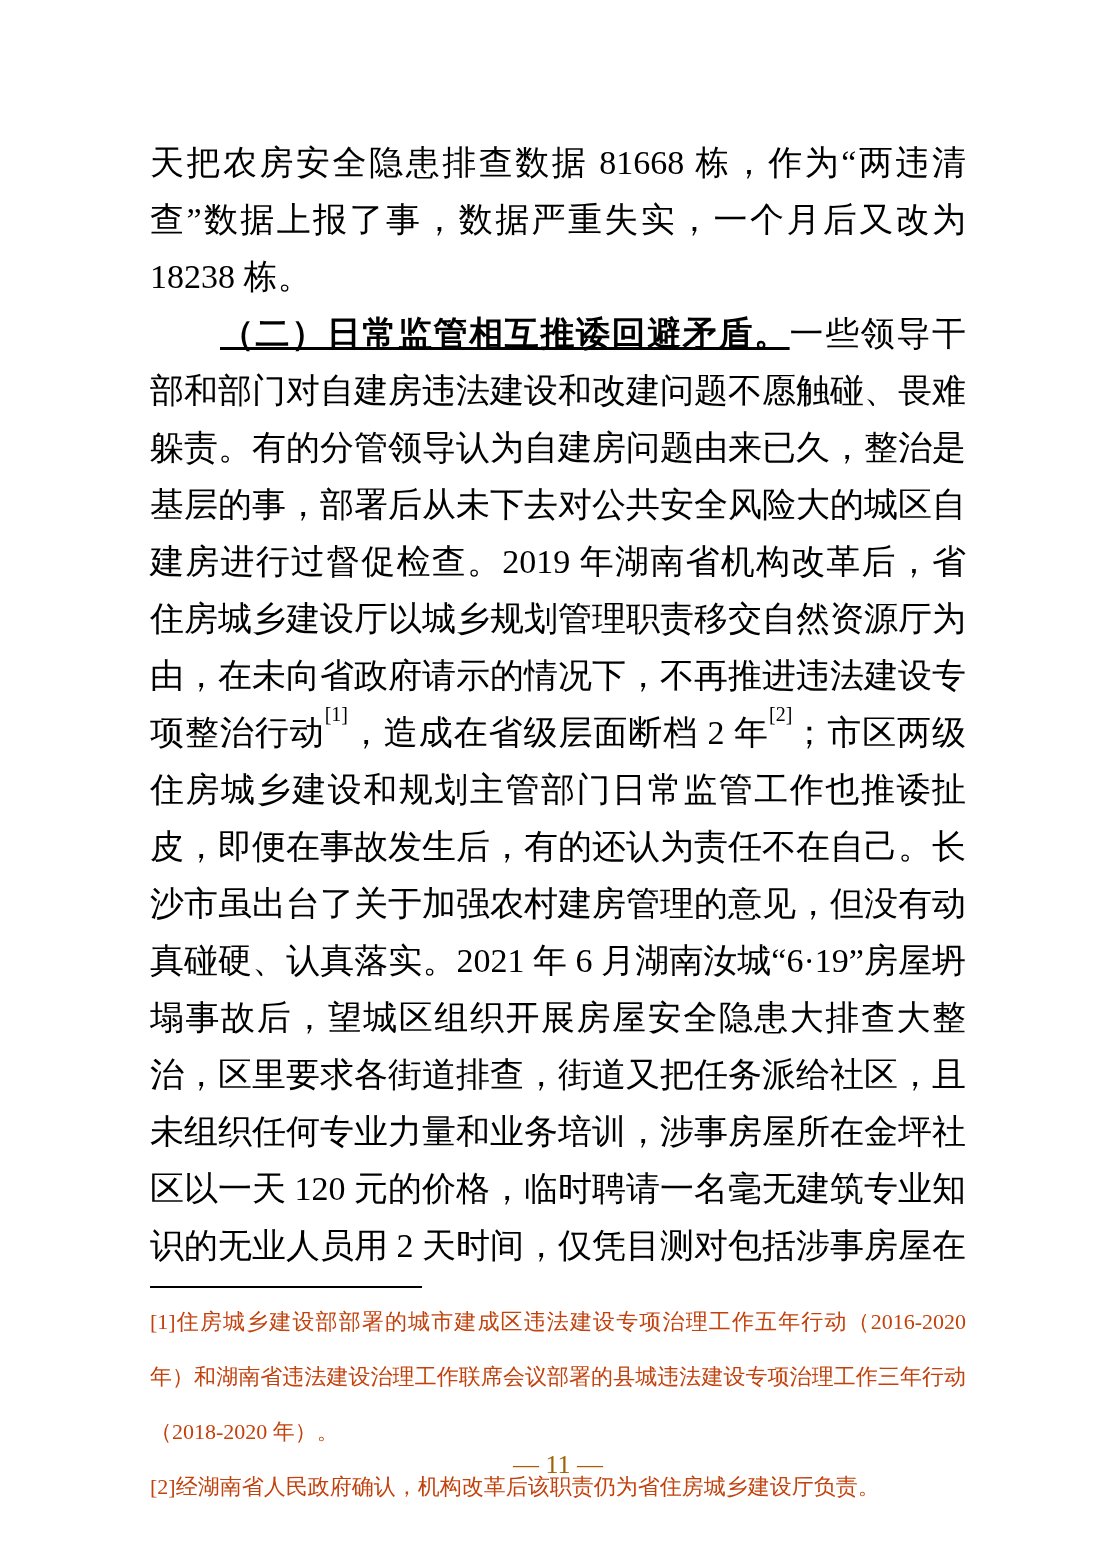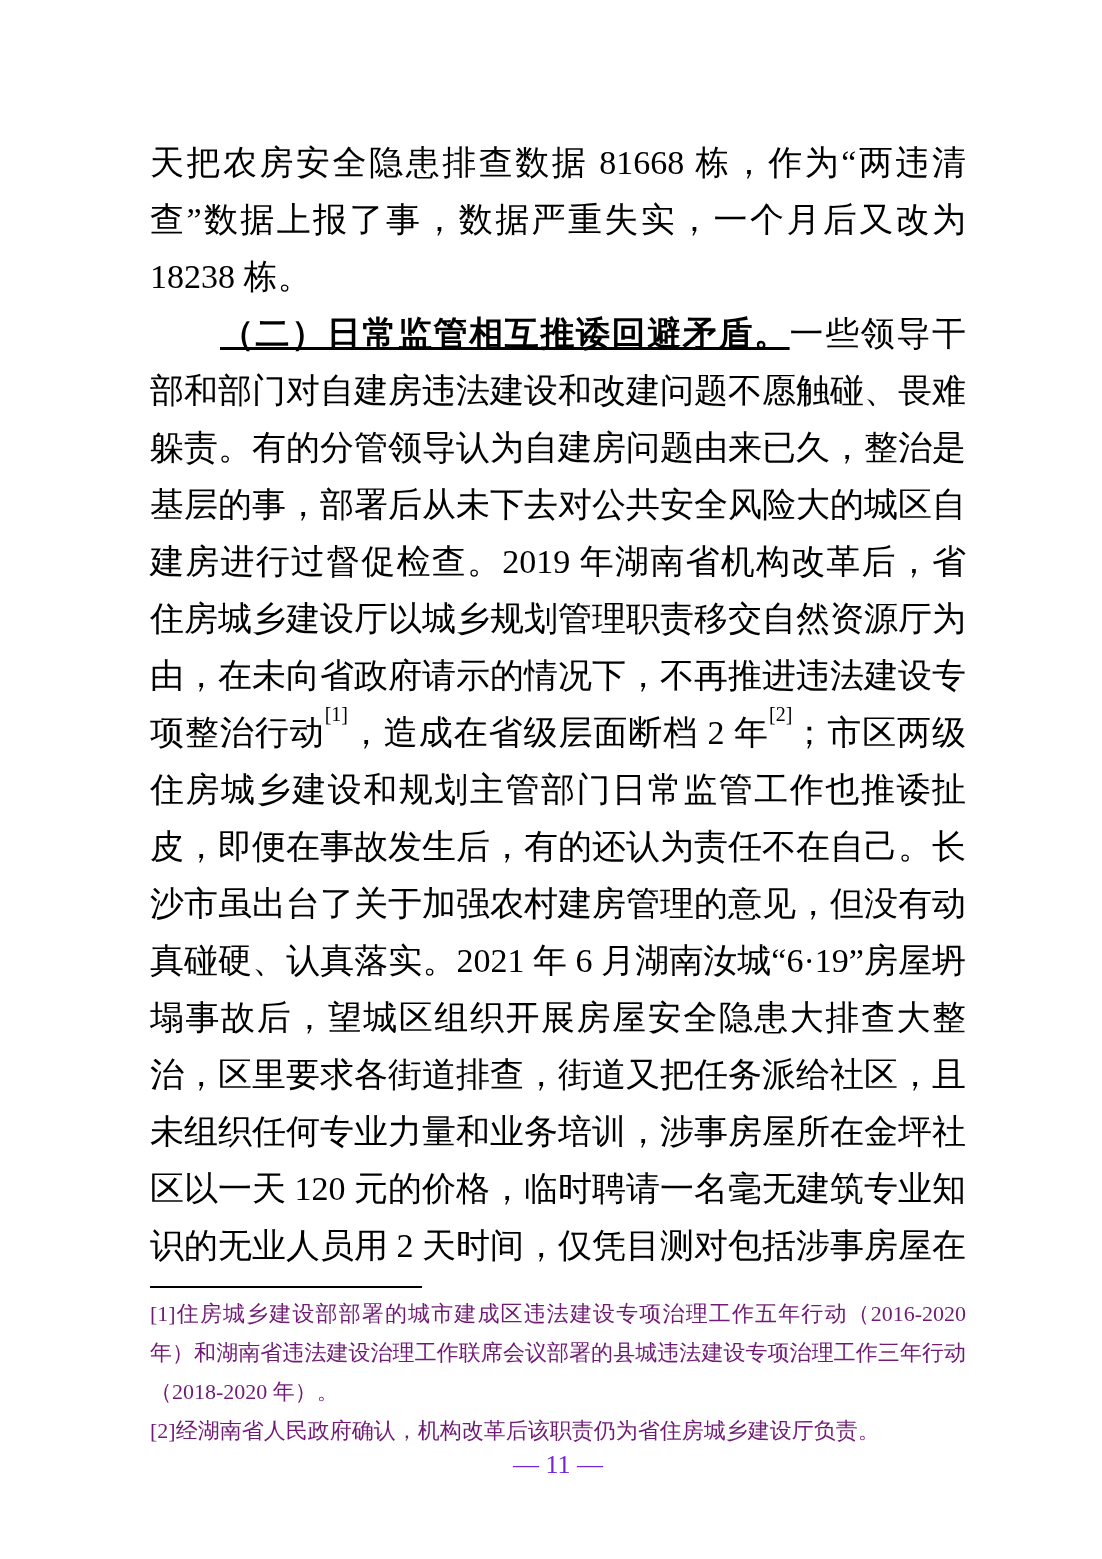--- a/index.html
+++ b/index.html
@@ -58,37 +58,37 @@
     width: 272px;
     height: 0;
     border-top: 2px solid #000000;
   }
   .footnotes {
     position: absolute;
     left: 150px;
     top: 1294px;
     width: 816px;
     font-size: 22px;
-    line-height: 39px;
+    line-height: 55px;
     text-align: justify;
     text-justify: inter-ideograph;
-    color: #701a75;
+    color: #c2410c;
   }
   .footnote {
     margin: 0;
     padding: 0;
   }
   .page-number {
     position: absolute;
     left: 150px;
     top: 1450px;
     width: 816px;
     text-align: center;
     font-size: 26px;
-    color: #6d28d9;
+    color: #a16207;
   }
 </style>
 </head>
 <body>
 
 <div class="page">
 
   <div class="body-text">
     <p class="para no-indent">天把农房安全隐患排查数据 81668 栋，作为“两违清查”数据上报了事，数据严重失实，一个月后又改为 18238 栋。</p>
 

